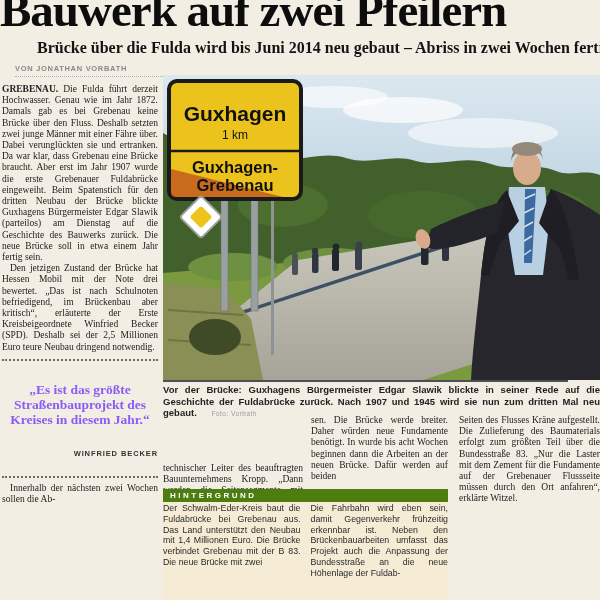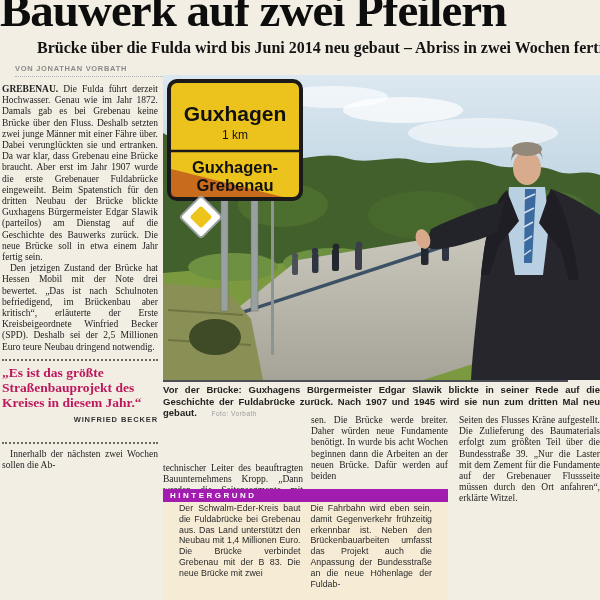--- a/index.html
+++ b/index.html
@@ -14,42 +14,42 @@
     border-bottom:1px dotted #b0b0b0;padding-bottom:3px;}
 
   .leftcol{position:absolute;left:2px;top:84px;width:156px;height:514px;overflow:hidden;
     text-align:justify;font-size:9.5px;line-height:11.2px;color:#222;hyphens:auto;}
   .leftcol p{margin:0;}
   .indent{text-indent:8px;}
   .lead{font-weight:bold;}
 
   .quote-block{margin:6px 0 5px;}
   .dotrule{border-top:2px dotted #6a6a6a;margin:3px 0;}
-  .quote{font-size:13.5px;line-height:15px;font-weight:bold;text-align:left;color:#be185d;margin:4px 0;}
+  .quote{font-size:13.5px;line-height:15px;font-weight:bold;text-align:center;color:#8b5cf6;margin:21px 0;}
   .attrib{font-family:"Liberation Sans",sans-serif;font-size:7.5px;font-weight:bold;letter-spacing:0.9px;
     text-align:right;color:#333;margin:2px 0 17px;}
 
   .photo{position:absolute;left:163px;top:75px;width:405px;height:305px;border-bottom:2px solid #4c5054;}
   .photo svg{display:block;}
 
   .caption{position:absolute;left:163px;top:384px;width:437px;font-family:"Liberation Sans",sans-serif;
     font-size:9.5px;line-height:11.5px;font-weight:bold;color:#222;text-align:justify;}
   .credit{font-weight:normal;font-size:6.5px;color:#9b9b9b;margin-left:12px;letter-spacing:0.5px;}
 
   .col{position:absolute;top:415px;overflow:hidden;text-align:justify;font-size:9.5px;line-height:11.2px;color:#222;hyphens:auto;}
   .col p{margin:0;}
   .col2{left:163px;width:140px;height:72px;margin-top:48px;}
   .col3{left:311px;width:137px;height:72px;}
   .col4{left:459px;width:141px;height:185px;}
 
   .hbox{position:absolute;left:163px;top:489px;width:285px;height:111px;background:#f6ecd6;overflow:hidden;}
-  .hbar{height:13px;background:#a21caf;color:#ffffff;font-family:"Liberation Sans",sans-serif;
+  .hbar{height:13px;background:#4d7c0f;color:#ffffff;font-family:"Liberation Sans",sans-serif;
     font-size:8px;font-weight:bold;letter-spacing:2.5px;line-height:13px;padding-left:7px;}
   .htitle{font-family:"Liberation Sans",sans-serif;font-size:13px;font-weight:bold;color:#12233f;padding:4px 6px 2px;}
-  .hcols{display:flex;gap:10px;padding:1px 16px;font-family:"Liberation Sans",sans-serif;
+  .hcols{display:flex;gap:10px;padding:1px 0;font-family:"Liberation Sans",sans-serif;
     font-size:8.8px;line-height:10.8px;color:#2a2a2a;text-align:justify;}
   .hcols p{margin:0;flex:1;}
 </style>
 </head>
 <body>
 
 <div class="page">
 
   <h1 class="headline">Bauwerk auf zwei Pfeilern</h1>
   <div class="subhead">Brücke über die Fulda wird bis Juni 2014 neu gebaut – Abriss in zwei Wochen fertig</div>
@@ -170,21 +170,21 @@
     <span class="credit">Foto: Vorbath</span>
   </div>
 
   <div class="col col2">
     <p>technischer Leiter des beauftragten Bauunternehmens Kropp. „Dann werden die Seitensegmente mit einem Bagger abgetragen.“ Auch die Fundamente würden abgeris-</p>
   </div>
   <div class="col col3">
     <p>sen. Die Brücke werde breiter. Daher würden neue Fundamente benötigt. In wurde bis acht Wochen beginnen dann die Arbeiten an der neuen Brücke. Dafür werden auf beiden</p>
   </div>
   <div class="col col4">
-    <p>Seiten des Flusses Kräne aufgestellt. Die Zulieferung des Baumaterials erfolgt zum größten Teil über die Bundesstraße 39. „Nur die Laster mit dem Zement für die Fundamente auf der Grebenauer Flussseite müssen durch den Ort anfahren“, erklärte Witzel.</p>
+    <p>Seiten des Flusses Kräne aufgestellt. Die Zulieferung des Baumaterials erfolgt zum größten Teil über die Bundesstraße 83. „Nur die Laster mit dem Zement für die Fundamente auf der Grebenauer Flussseite müssen durch den Ort anfahren“, erklärte Witzel.</p>
   </div>
 
   <div class="hbox">
     <div class="hbar">
       <span>HINTERGRUND</span>
     </div>
     <div class="hcols">
       <p>Der Schwalm-Eder-Kreis baut die Fuldabrücke bei Grebenau aus. Das Land unterstützt den Neubau mit 1,4 Millionen Euro. Die Brücke verbindet Grebenau mit der B 83. Die neue Brücke mit zwei</p>
       <p>Die Fahrbahn wird eben sein, damit Gegenverkehr frühzeitig erkennbar ist. Neben den Brückenbauarbeiten umfasst das Projekt auch die Anpassung der Bundesstraße an die neue Höhenlage der Fuldab-</p>
     </div>

